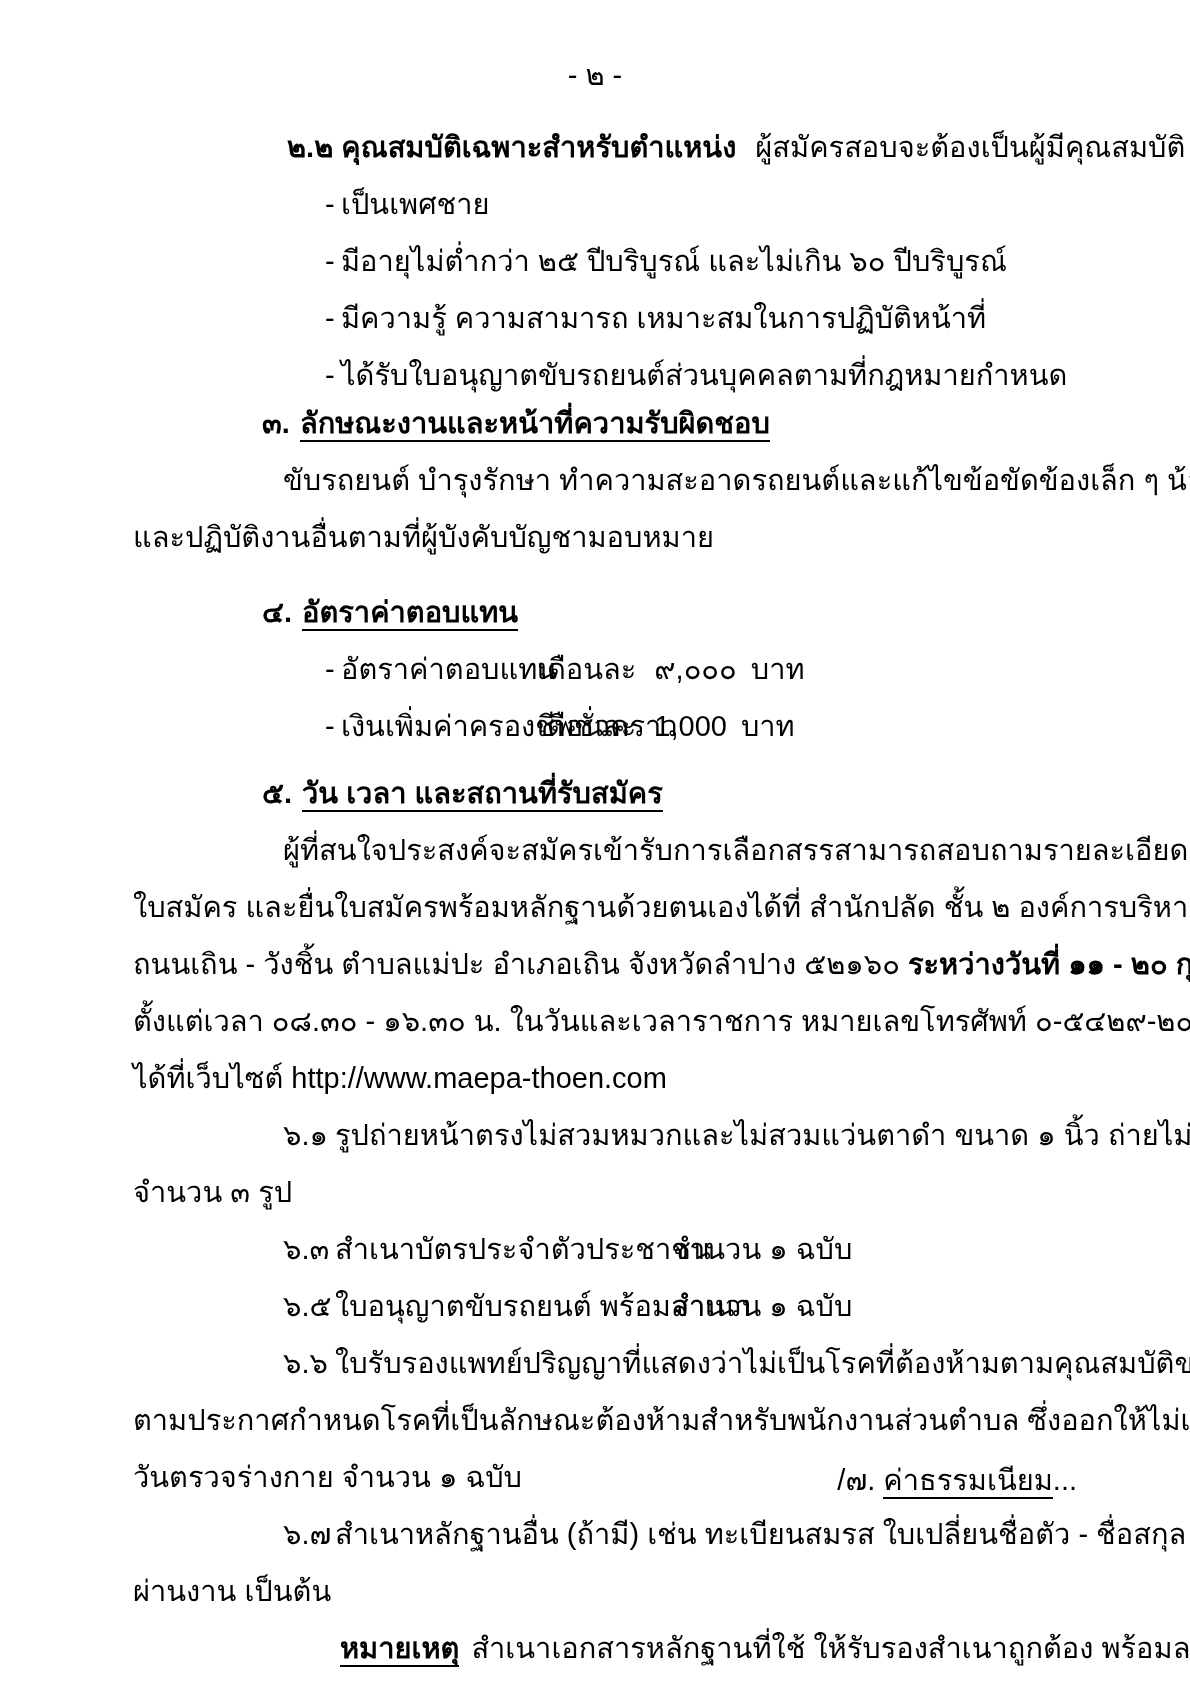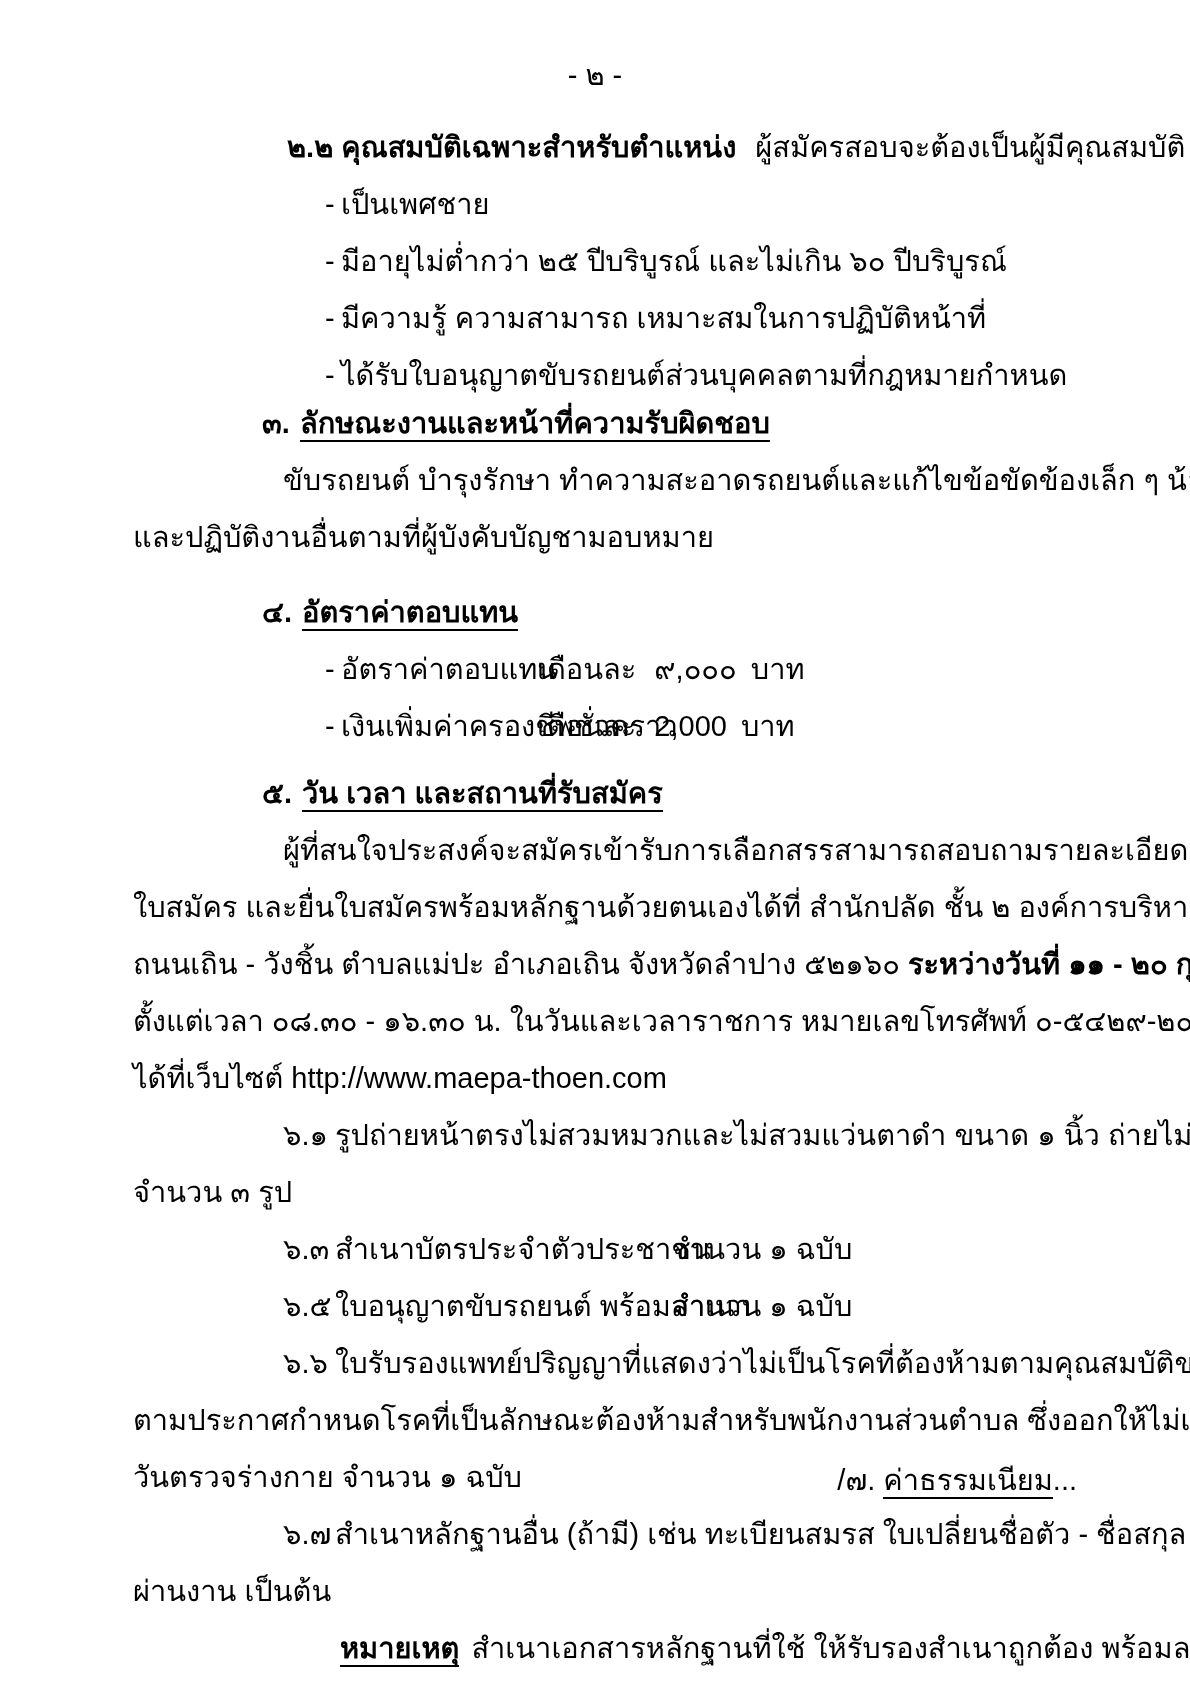--- a/index.html
+++ b/index.html
@@ -90,21 +90,21 @@
   </div>
 
   <div>
     <div class="line ind-heading gap-lg">
       <span class="bold sec-num">๔.</span><span class="bold u">อัตราค่าตอบแทน</span>
     </div>
     <div class="line ind-list">
       <span class="dash">-</span><span class="s4-label">อัตราค่าตอบแทน</span><span class="s4-per">เดือนละ</span><span class="s4-amt">๙,๐๐๐</span><span>บาท</span>
     </div>
     <div class="line ind-list">
-      <span class="dash">-</span><span class="s4-label">เงินเพิ่มค่าครองชีพชั่วคราว</span><span class="s4-per">เดือนละ</span><span class="s4-amt">2,000</span><span>บาท</span>
+      <span class="dash">-</span><span class="s4-label">เงินเพิ่มค่าครองชีพชั่วคราว</span><span class="s4-per">เดือนละ</span><span class="s4-amt">1,000</span><span>บาท</span>
     </div>
   </div>
 
   <div>
     <div class="line ind-heading gap-md">
       <span class="bold sec-num">๕.</span><span class="bold u">วัน  เวลา  และสถานที่รับสมัคร</span>
     </div>
     <div class="line ind-par">ผู้ที่สนใจประสงค์จะสมัครเข้ารับการเลือกสรรสามารถสอบถามรายละเอียด  ติดต่อขอรับ</div>
     <div class="line">ใบสมัคร และยื่นใบสมัครพร้อมหลักฐานด้วยตนเองได้ที่ สำนักปลัด ชั้น ๒ องค์การบริหารส่วนตำบลแม่ปะ หมู่ที่ ๘</div>
     <div class="line">

